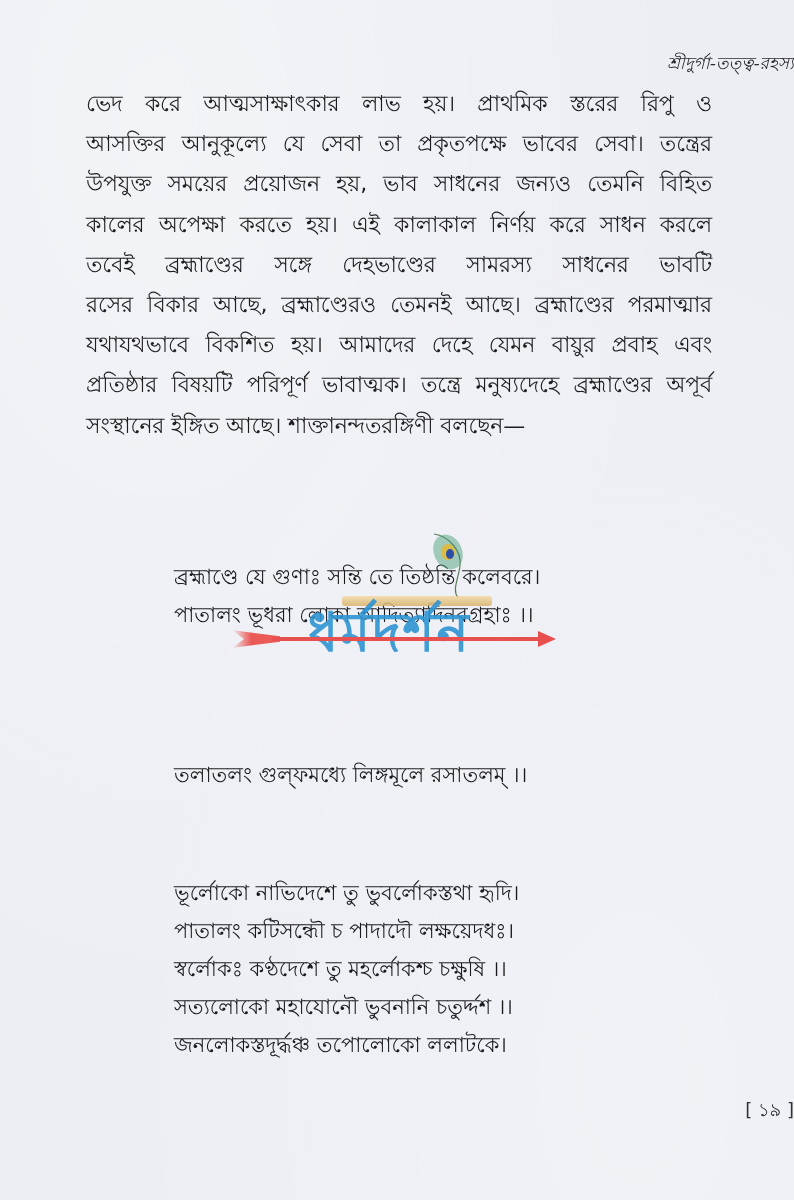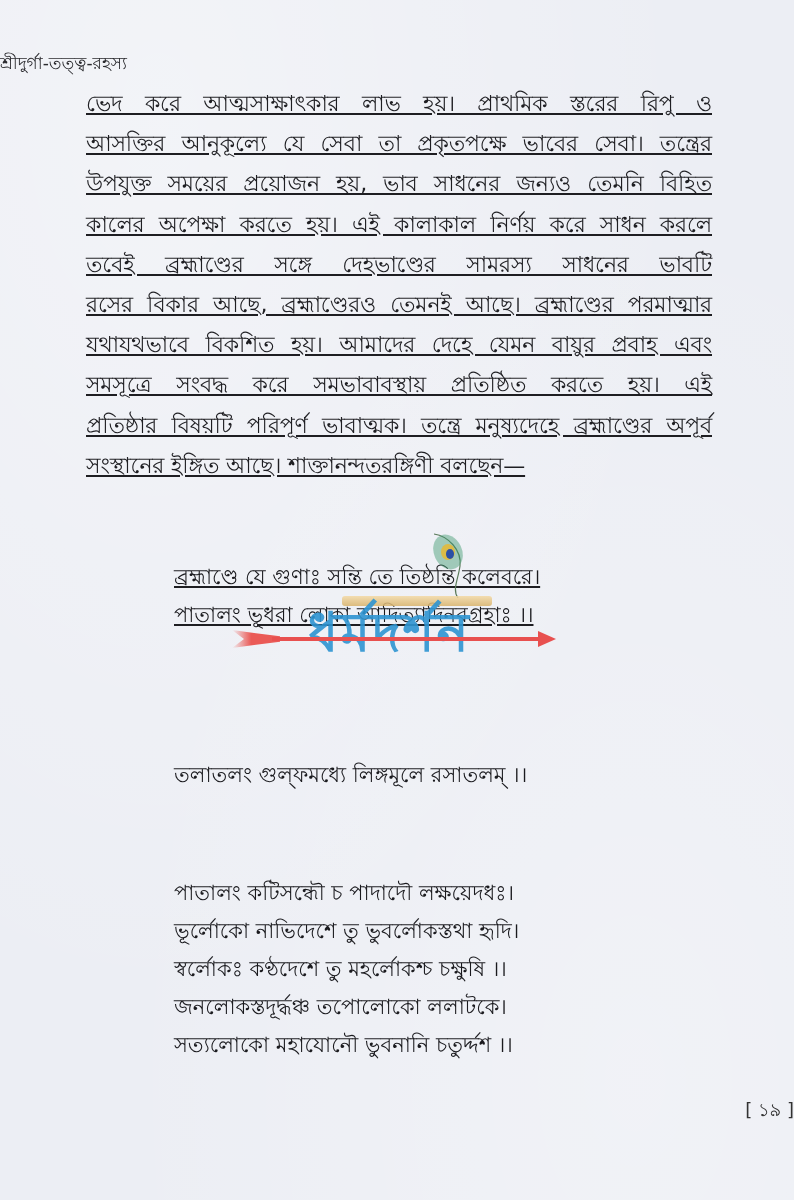--- a/index.html
+++ b/index.html
@@ -22,57 +22,57 @@
       position: absolute;
       left: 0; top: 0;
       width: 794px;
       height: 1200px;
     }
     .running-head {
       position: absolute;
       top: 50px;
       left: 0;
       width: 794px;
-      text-align: left;
+      text-align: right;
       font-size: 17px;
       color: #2a2a2e;
+      font-style: italic;
     }
     .prose {
       position: absolute;
       left: 86px;
       top: 84px;
       width: 626px;
     }
     .prose-line {
       height: 40.2px;
       line-height: 40px;
       font-size: 22px;
       white-space: nowrap;
       text-align: justify;
       text-align-last: justify;
       letter-spacing: -0.2px;
-      text-decoration: underline;
     }
     .prose-line.last {
       text-align-last: left;
     }
     .verse-block {
       position: absolute;
       left: 174px;
       width: 540px;
     }
     .verse-line {
       height: 38px;
       line-height: 38px;
       font-size: 21px;
       white-space: nowrap;
       font-weight: 500;
       color: #1a1a1e;
     }
-    .stanza-1 { top: 558px; text-decoration: underline; }
+    .stanza-1 { top: 558px; }
     .stanza-2 { top: 756px; }
     .stanza-3 { top: 874px; }
     .page-number {
       position: absolute;
       top: 1096px;
       left: 0;
       width: 794px;
       text-align: right;
       font-size: 18px;
       color: #333;
@@ -152,40 +152,39 @@
   <div class="running-head">শ্রীদুর্গা-তত্ত্ব-রহস্য</div>
 
   <div class="prose">
     <div class="prose-line">ভেদ করে আত্মসাক্ষাৎকার লাভ হয়। প্রাথমিক স্তরের রিপু ও</div>
     <div class="prose-line">আসক্তির আনুকূল্যে যে সেবা তা প্রকৃতপক্ষে ভাবের সেবা। তন্ত্রের</div>
     <div class="prose-line">উপযুক্ত সময়ের প্রয়োজন হয়, ভাব সাধনের জন্যও তেমনি বিহিত</div>
     <div class="prose-line">কালের অপেক্ষা করতে হয়। এই কালাকাল নির্ণয় করে সাধন করলে</div>
     <div class="prose-line">তবেই ব্রহ্মাণ্ডের সঙ্গে দেহভাণ্ডের সামরস্য সাধনের ভাবটি</div>
     <div class="prose-line">রসের বিকার আছে, ব্রহ্মাণ্ডেরও তেমনই আছে। ব্রহ্মাণ্ডের পরমাত্মার</div>
     <div class="prose-line">যথাযথভাবে বিকশিত হয়। আমাদের দেহে যেমন বায়ুর প্রবাহ এবং</div>
-    <div class="prose-line">সমসূত্রে সংবদ্ধ করে সমভাবাবস্থায় প্রতিষ্ঠিত করতে হয়। এই</div>
     <div class="prose-line">প্রতিষ্ঠার বিষয়টি পরিপূর্ণ ভাবাত্মক। তন্ত্রে মনুষ্যদেহে ব্রহ্মাণ্ডের অপূর্ব</div>
     <div class="prose-line last">সংস্থানের ইঙ্গিত আছে। শাক্তানন্দতরঙ্গিণী বলছেন—</div>
   </div>
 
   <div class="verse-block stanza-1">
     <div class="verse-line">ব্রহ্মাণ্ডে যে গুণাঃ সন্তি তে তিষ্ঠন্তি কলেবরে।</div>
     <div class="verse-line">পাতালং ভূধরা লোকা আদিত্যাদিনবগ্রহাঃ ।।</div>
   </div>
 
   <div class="verse-block stanza-2">
     <div class="verse-line">তলাতলং গুল্‌ফমধ্যে লিঙ্গমূলে রসাতলম্‌ ।।</div>
   </div>
 
   <div class="verse-block stanza-3">
+    <div class="verse-line">ভূর্লোকো নাভিদেশে তু ভুবর্লোকস্তথা হৃদি।</div>
     <div class="verse-line">পাতালং কটিসন্ধৌ চ পাদাদৌ লক্ষয়েদধঃ।</div>
-    <div class="verse-line">ভূর্লোকো নাভিদেশে তু ভুবর্লোকস্তথা হৃদি।</div>
     <div class="verse-line">স্বর্লোকঃ কণ্ঠদেশে তু মহর্লোকশ্চ চক্ষুষি ।।</div>
+    <div class="verse-line">সত্যলোকো মহাযোনৌ ভুবনানি চতুর্দ্দশ ।।</div>
     <div class="verse-line">জনলোকস্তদূর্দ্ধঞ্চ তপোলোকো ললাটকে।</div>
-    <div class="verse-line">সত্যলোকো মহাযোনৌ ভুবনানি চতুর্দ্দশ ।।</div>
   </div>
 
   <div class="watermark">
     <svg class="wm-feather" viewBox="0 0 40 70">
       <path d="M6 4 C 20 6, 34 20, 32 36 C 30 50, 24 60, 30 68" fill="none" stroke="#5a7a5a" stroke-width="1.2"></path>
       <ellipse cx="20" cy="22" rx="14" ry="18" fill="#3e9a6e" opacity="0.45" transform="rotate(-25 20 22)"></ellipse>
       <ellipse cx="20" cy="22" rx="7" ry="8" fill="#e2b93b" opacity="0.9"></ellipse>
       <ellipse cx="22" cy="24" rx="4" ry="5" fill="#2b4fa6"></ellipse>
     </svg>
     <div class="wm-flute"></div>

